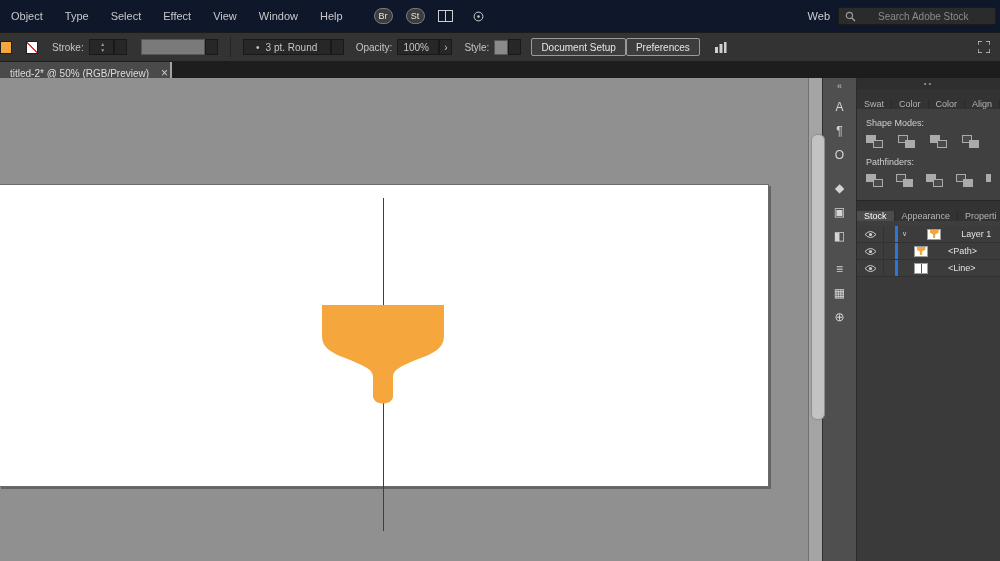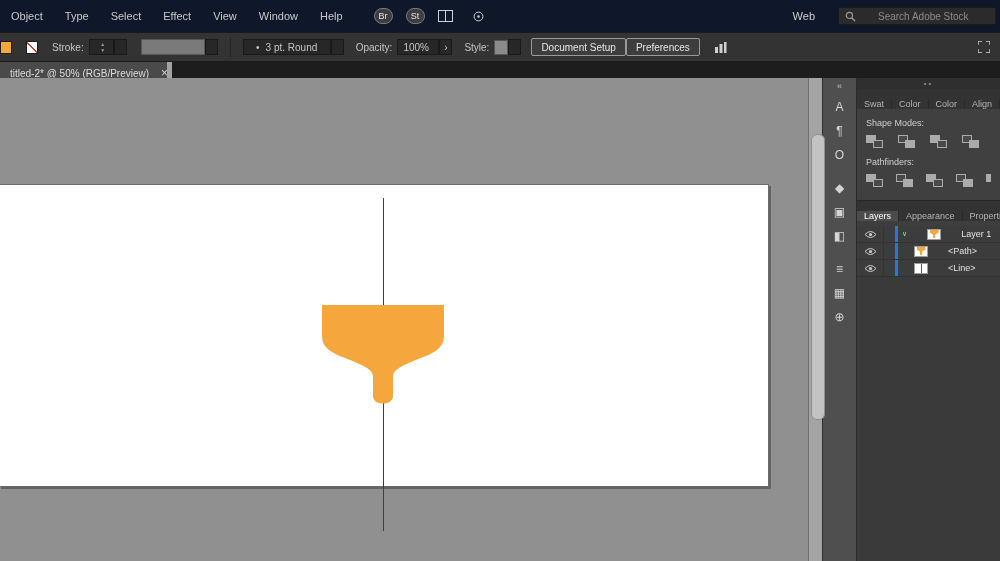--- a/index.html
+++ b/index.html
@@ -7,21 +7,21 @@
   body { font-family:"Liberation Sans", sans-serif; background:#535353; position:relative; }
 
   
   .menubar { height:32px; background:#0f172a; display:flex; align-items:center; color:#c9c9c9; font-size:11px; }
   .menu-item { padding:0 11px; cursor:default; }
   .badge { width:19px; height:16px; background:#3d3d3d; border:1px solid #7a7a7a; border-radius:8px;
            display:grid; place-items:center; font-size:9px; color:#e3e3e3; margin-right:13px; }
   .badge.first { margin-left:20px; }
   .mb-icon { display:flex; align-items:center; gap:3px; margin-right:16px; color:#cfcfcf; }
   .mb-right { margin-left:auto; display:flex; align-items:center; }
-  .workspace { display:flex; align-items:center; gap:5px; margin-right:18px; color:#cfcfcf; }
+  .workspace { display:flex; align-items:center; gap:5px; margin-right:3px; color:#cfcfcf; }
   .searchbox { width:158px; height:18px; background:#2b2b2b; border:1px solid #1a1a1a;
                display:flex; align-items:center; gap:22px; padding:0 6px; margin-right:4px; }
   .searchbox input { flex:1; background:transparent; border:none; outline:none; color:#ddd; font-size:10px; width:110px; }
   .searchbox input::placeholder { color:#8b8b8b; }
 
   .chev { font-size:7px; color:#b9b9b9; line-height:1; }
 
   
   .controlbar { height:29px; background:#333333; border-top:1px solid #1a1a1a; display:flex;
                 align-items:center; font-size:10px; color:#c6c6c6; position:relative; }
@@ -38,21 +38,21 @@
   .brushbox { width:88px; justify-content:center; gap:6px; }
   .valuebox { width:42px; padding-left:5px; }
   .stylebox { width:14px; height:15px; background:#8a8a8a; border:1px solid #565656; }
   .cb-btn { height:18px; padding:0 9px; border:1px solid #9a9a9a; border-radius:2px; background:#3d3d3d;
             color:#e6e6e6; font-size:10px; display:flex; align-items:center; margin-left:10px; cursor:default; }
   .cb-right { margin-left:auto; margin-right:10px; display:flex; align-items:center; }
 
   
   .tabbar { height:23px; background:#1d1d1d; display:flex; align-items:flex-end; }
   .doc-tab { height:22px; background:#4a4a4a; color:#dedede; font-size:10px; display:flex; align-items:center;
-             gap:12px; padding:0 10px; border-right:5px solid #a3a3a3; max-width:172px; white-space:nowrap; overflow:hidden; }
+             gap:12px; padding:0 10px; border-right:2px solid #a3a3a3; max-width:172px; white-space:nowrap; overflow:hidden; }
   .doc-close { font-size:12px; color:#cfcfcf; }
 
   
   .main { position:absolute; top:78px; left:0; right:0; bottom:0; display:flex; }
 
   .canvas-area { position:relative; flex:0 0 808px; background:#909090; overflow:hidden; }
   .artboard { position:absolute; left:-1px; top:106px; width:770px; height:303px; background:#fff;
               border:1px solid #6b6b6b; box-shadow:2px 2px 0 rgba(55,55,55,.5); }
   .center-line { position:absolute; left:383px; top:120px; width:1px; height:333px; background:#3e3e3e; }
   .funnel { position:absolute; left:322px; top:227px; }
@@ -296,21 +296,21 @@
           </span>
         <span class="pf-icon">
             <span class="a"></span>
           </span>
 
       </div>
     </div>
 
     <div class="layers-group">
       <div class="ptabs">
-        <span class="ptab active">Layers</span>
+        <span class="ptab active">Stock</span>
         <span class="ptab">Appearance</span>
         <span class="ptab">Properti</span>
       </div>
 
       <div class="layer-rows">
         <div class="layer-row">
           <span class="eye-cell">
             <svg width="13" height="9" viewBox="0 0 13 9">
               <path d="M1 4.5 Q6.5 -1.5 12 4.5 Q6.5 10.5 1 4.5 Z" fill="none" stroke="#cfcfcf"></path>
               <circle cx="6.5" cy="4.5" r="1.6" fill="#cfcfcf"></circle>

